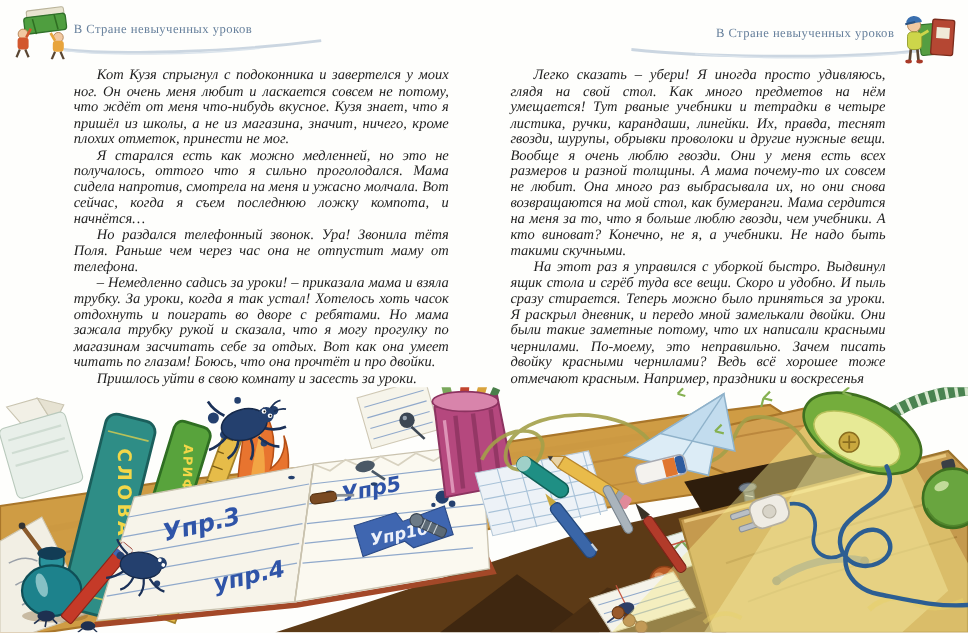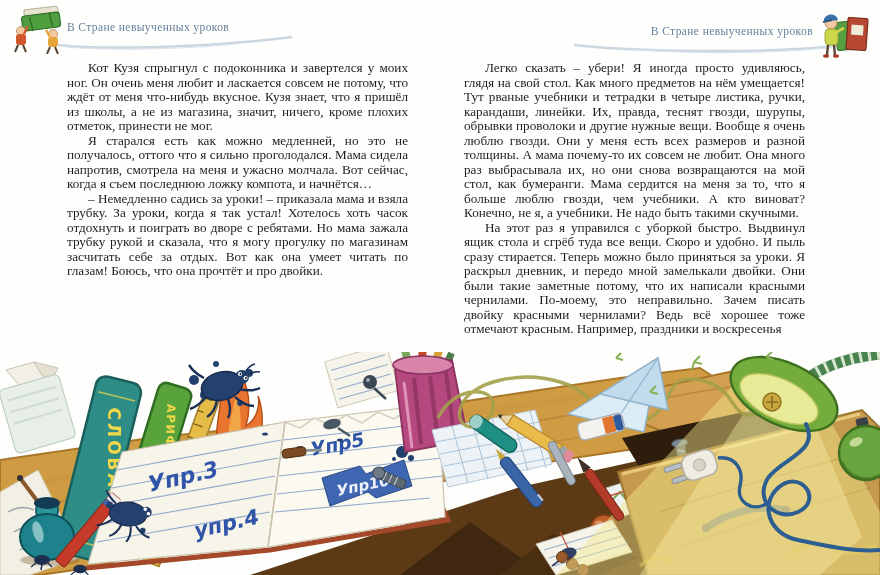--- a/index.html
+++ b/index.html
@@ -21,21 +21,21 @@
   .swoosh{position:absolute;}
   .swoosh.left{left:56px;top:35px;}
   .swoosh.right{left:572px;top:40px;}
   .header-art{position:absolute;}
   .header-art.left{left:8px;top:4px;}
   .header-art.right{left:816px;top:6px;}
   .page-body{
     position:absolute;top:61px;width:341px;
     font-size:13.2px;line-height:14.5px;color:#1e1e1e;
     text-align:justify;
-    hyphens:auto;-webkit-hyphens:auto;
+    hyphens:auto;font-style:italic;-webkit-hyphens:auto;
   }
   .page-body.left{left:67px;}
   .page-body.right{left:464px;}
   .page-body p{margin:0;text-indent:21px;}
   .illustration{position:absolute;left:0;top:352px;width:880px;height:223px;}
   svg text.spine{font-family:"DejaVu Sans", sans-serif;font-weight:bold;fill:#f2d748;}
   svg text.handwriting{font-family:"DejaVu Sans", sans-serif;font-style:italic;font-weight:bold;fill:#2f54a8;}
 </style>
 </head>
 <body>
@@ -90,21 +90,23 @@
       <line x1="18" y1="39" x2="19" y2="49" stroke="#5a4632" stroke-width="2.4"></line>
       <ellipse cx="10" cy="50" rx="3" ry="1.8" fill="#a83a28"></ellipse>
       <ellipse cx="20" cy="50" rx="3" ry="1.8" fill="#a83a28"></ellipse>
       <line x1="21" y1="26" x2="28" y2="22" stroke="#cdd64a" stroke-width="2.6"></line>
     </g>
   </svg>
 
   <div class="page-body left">
     <p>Кот Кузя спрыгнул с подоконника и завертелся у моих ног. Он очень меня любит и ласкается совсем не потому, что ждёт от меня что-нибудь вкусное. Кузя знает, что я пришёл из школы, а не из магазина, значит, ничего, кроме плохих отметок, принести не мог.</p>
     <p>Я старался есть как можно медленней, но это не получалось, оттого что я сильно проголодался. Мама сидела напротив, смотрела на меня и ужасно молчала. Вот сейчас, когда я съем последнюю ложку компота, и начнётся…</p>
+    <p>Но раздался телефонный звонок. Ура! Звонила тётя Поля. Раньше чем через час она не отпустит маму от телефона.</p>
     <p>– Немедленно садись за уроки! – приказала мама и взяла трубку. За уроки, когда я так устал! Хотелось хоть часок отдохнуть и поиграть во дворе с ребятами. Но мама зажала трубку рукой и сказала, что я могу прогулку по магазинам засчитать себе за отдых. Вот как она умеет читать по глазам! Боюсь, что она прочтёт и про двойки.</p>
+    <p>Пришлось уйти в свою комнату и засесть за уроки.</p>
   </div>
   <div class="page-body right">
     <p>Легко сказать – убери! Я иногда просто удивляюсь, глядя на свой стол. Как много предметов на нём умещается! Тут рваные учебники и тетрадки в четыре листика, ручки, карандаши, линейки. Их, правда, теснят гвозди, шурупы, обрывки проволоки и другие нужные вещи. Вообще я очень люблю гвозди. Они у меня есть всех размеров и разной толщины. А мама почему-то их совсем не любит. Она много раз выбрасывала их, но они снова возвращаются на мой стол, как бумеранги. Мама сердится на меня за то, что я больше люблю гвозди, чем учебники. А кто виноват? Конечно, не я, а учебники. Не надо быть такими скучными.</p>
     <p>На этот раз я управился с уборкой быстро. Выдвинул ящик стола и сгрёб туда все вещи. Скоро и удобно. И пыль сразу стирается. Теперь можно было приняться за уроки. Я раскрыл дневник, и передо мной замелькали двойки. Они были такие заметные потому, что их написали красными чернилами. По-моему, это неправильно. Зачем писать двойку красными чернилами? Ведь всё хорошее тоже отмечают красным. Например, праздники и воскресенья</p>
   </div>
 
   <div class="illustration">
   <svg width="880" height="223" viewBox="0 0 880 223">
 
     <g>

